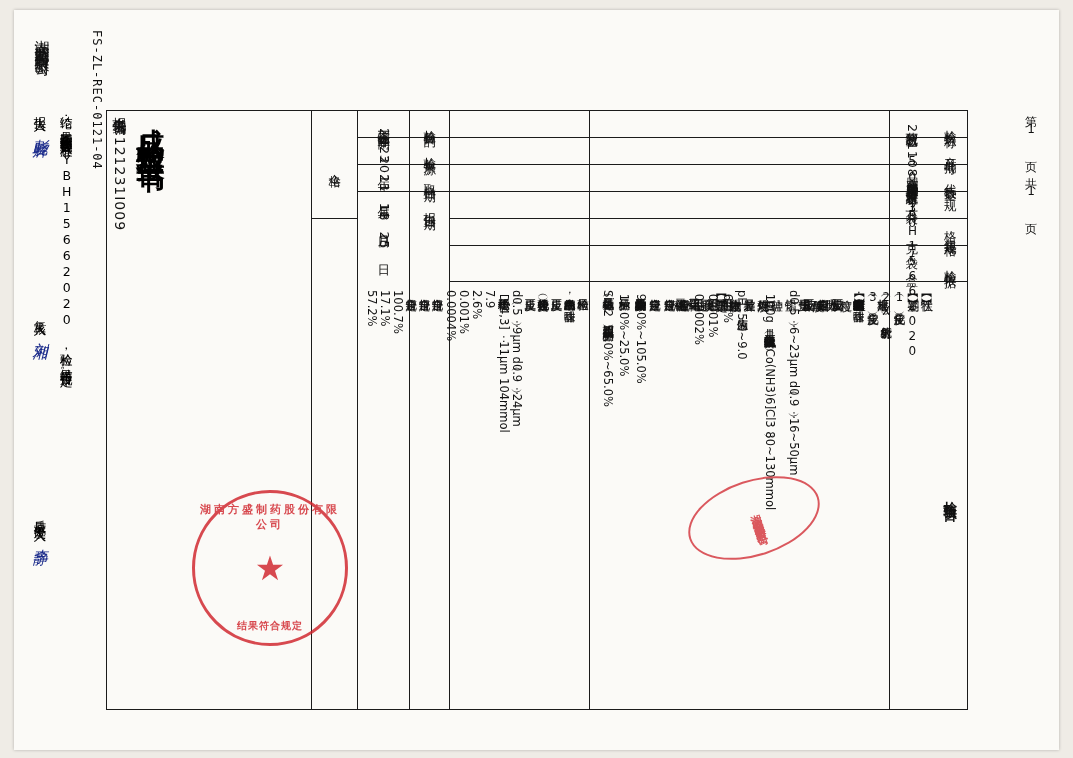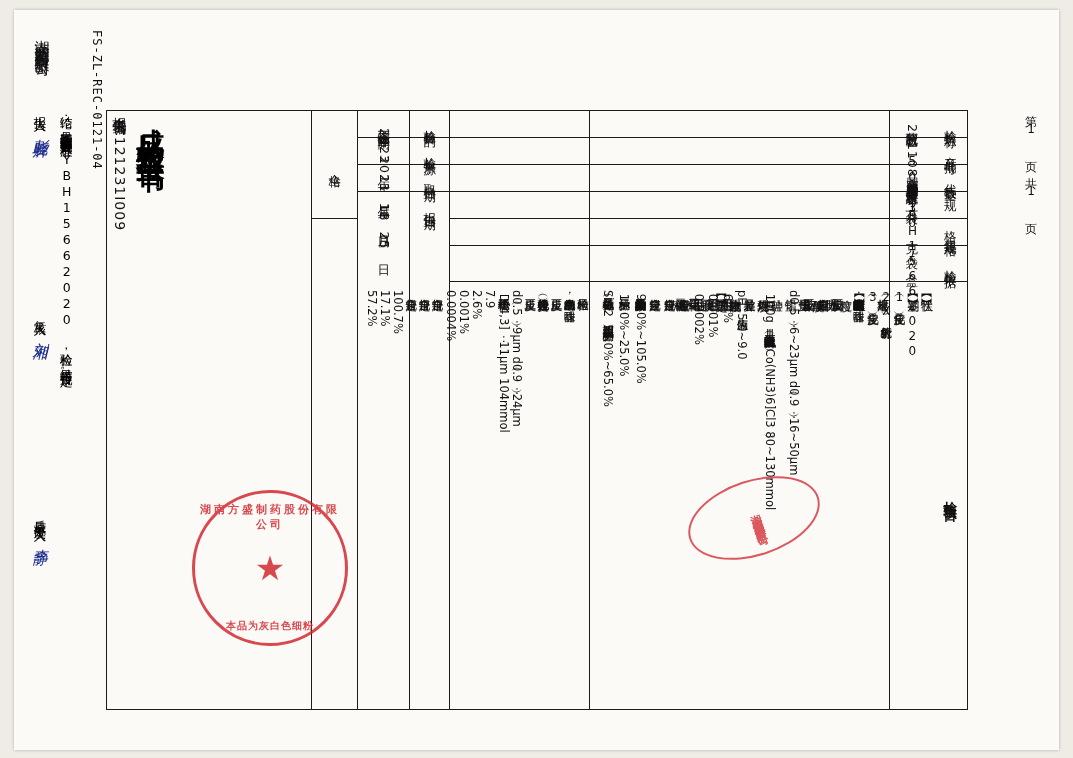--- a/index.html
+++ b/index.html
@@ -385,21 +385,21 @@
     <div class="sign v" style="left:16px; top:300px;">
       <span>复核人：</span><span class="sigimg">刘湘</span>
     </div>
     <div class="sign v" style="left:16px; top:500px;">
       <span>质量部签发人：</span><span class="sigimg">李静</span>
     </div>
 
     <div class="stamp" style="left:178px; top:480px; width:150px; height:150px;">
       <div class="txt-top">湖南方盛制药股份有限公司</div>
       <div class="star">★</div>
-      <div class="txt-bot">本品为灰白色细粉</div>
+      <div class="txt-bot">结果符合规定</div>
     </div>
 
     <div class="stamp-oval" style="left:672px; top:470px; width:132px; height:72px;">
       <span class="vm">湖南方盛制药股份有限公司</span>
     </div>
 
   </div>
 </div>
 
 </body></html>

